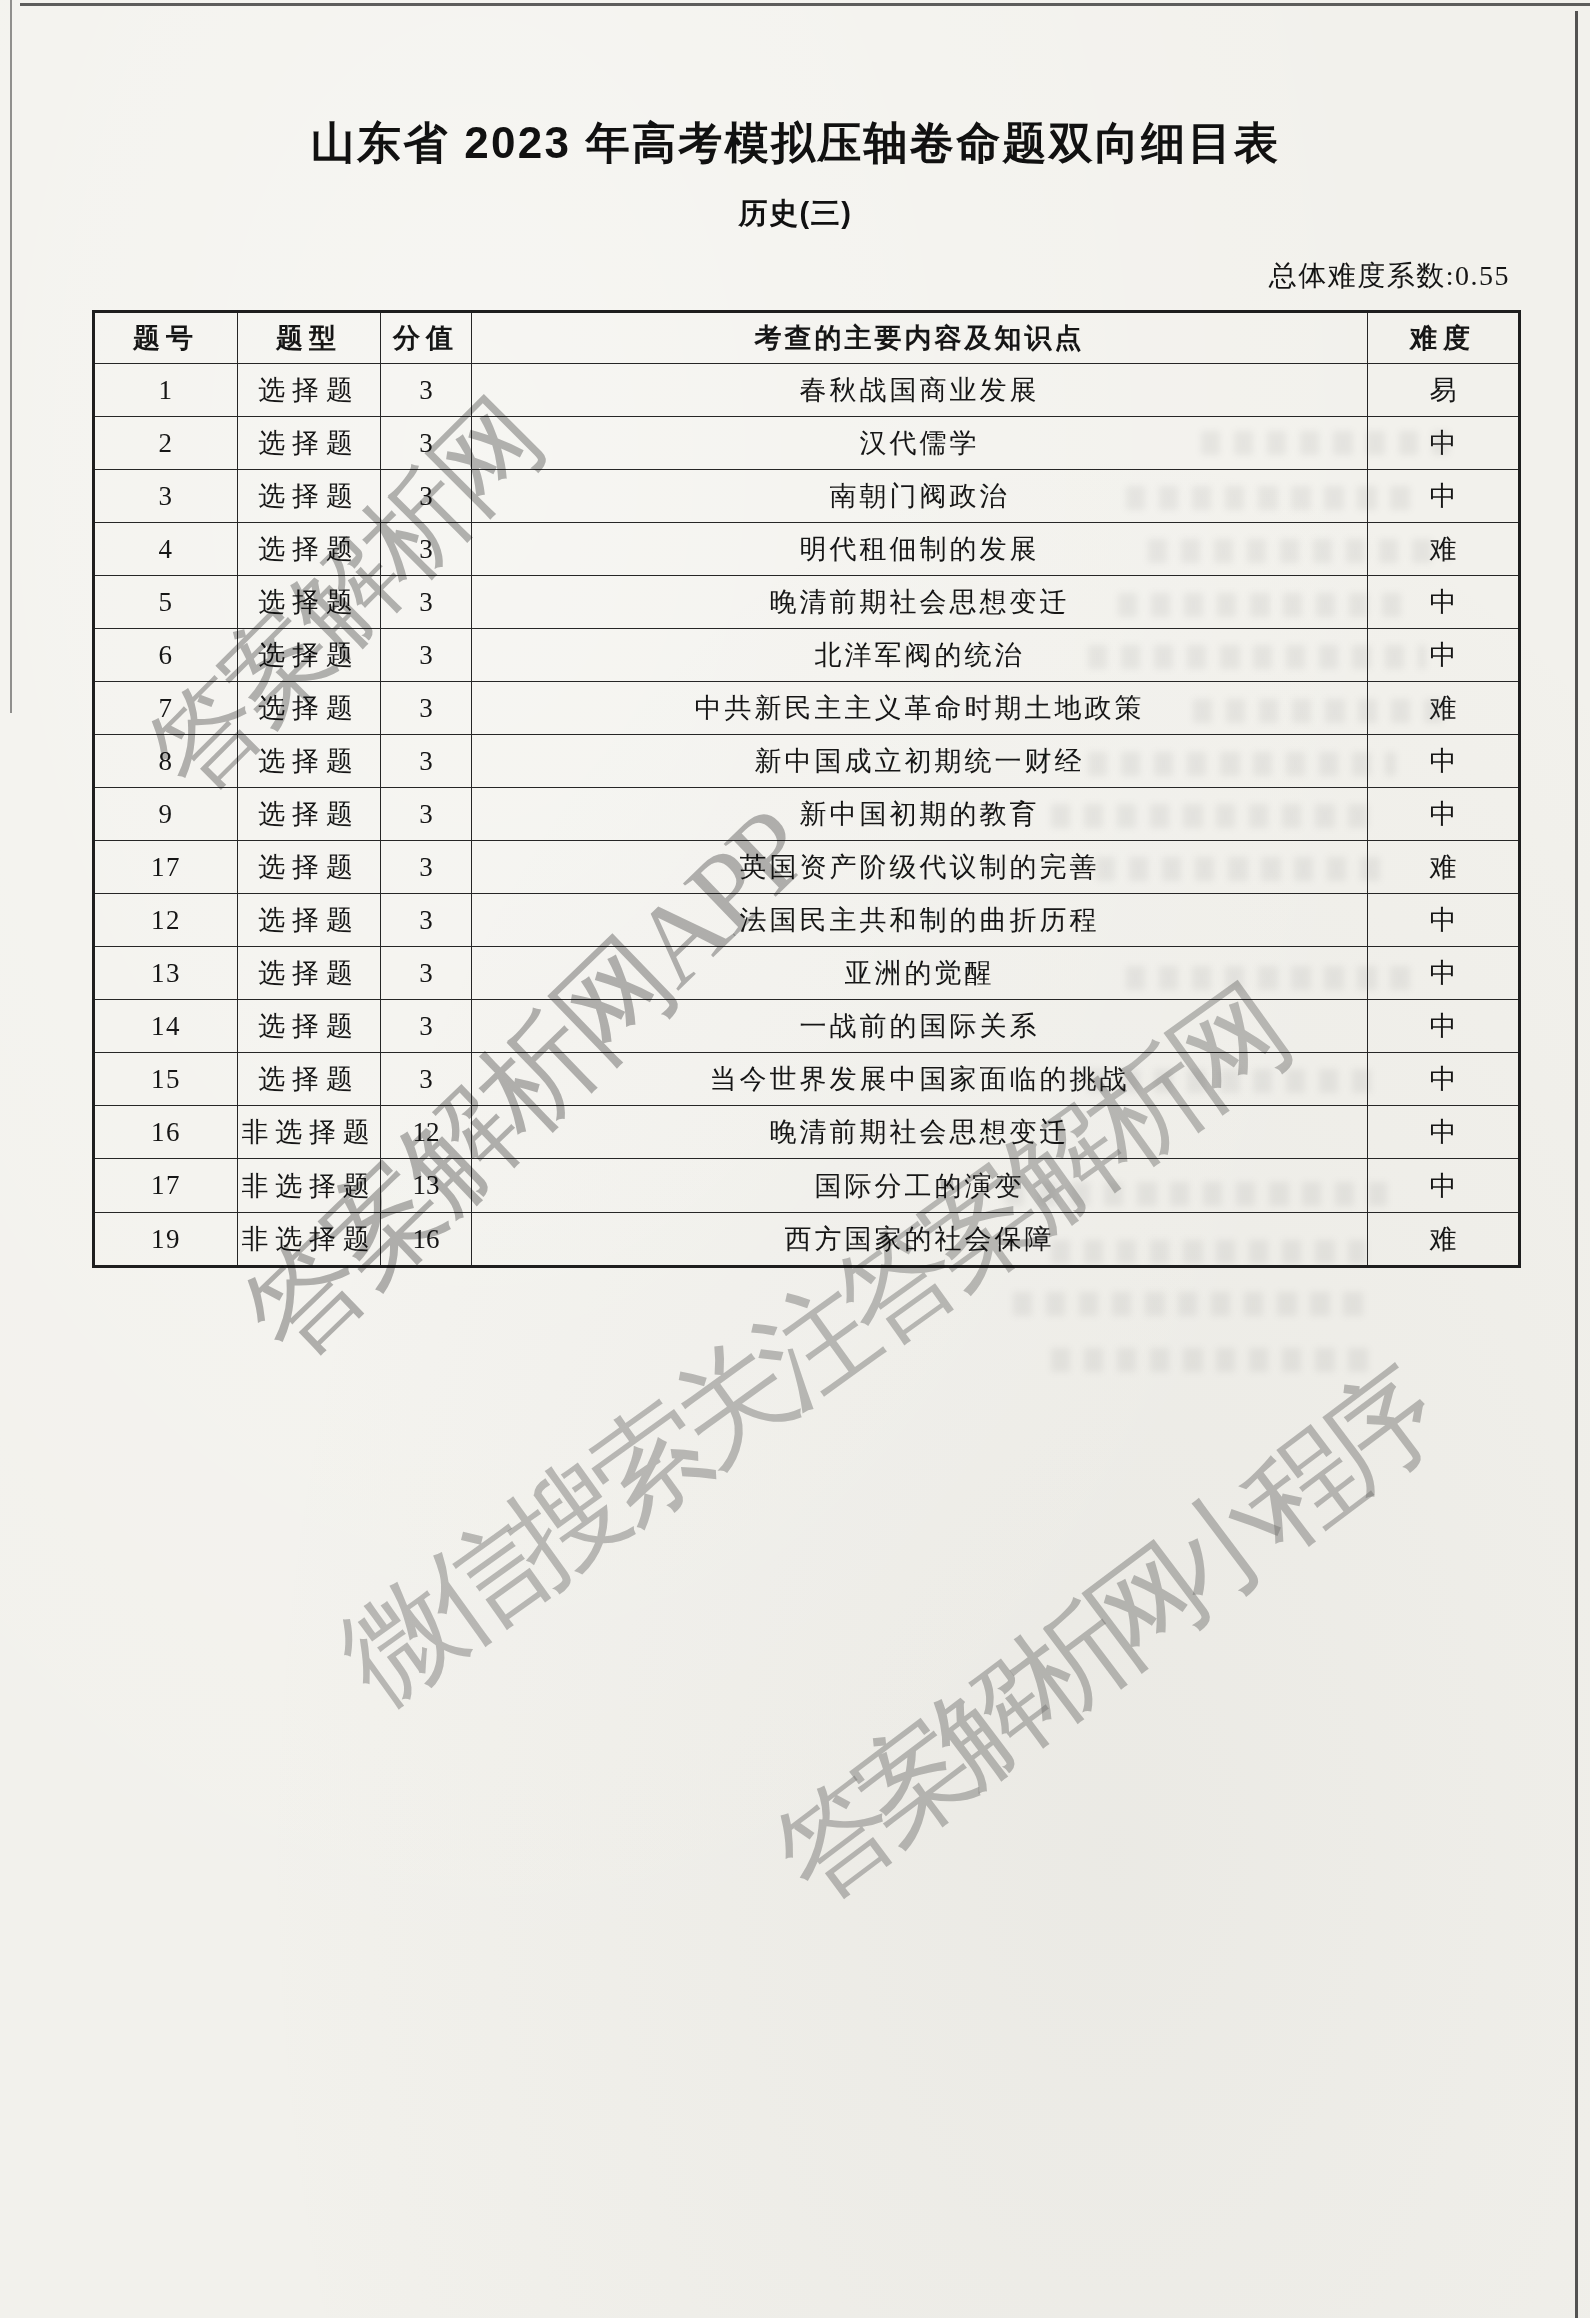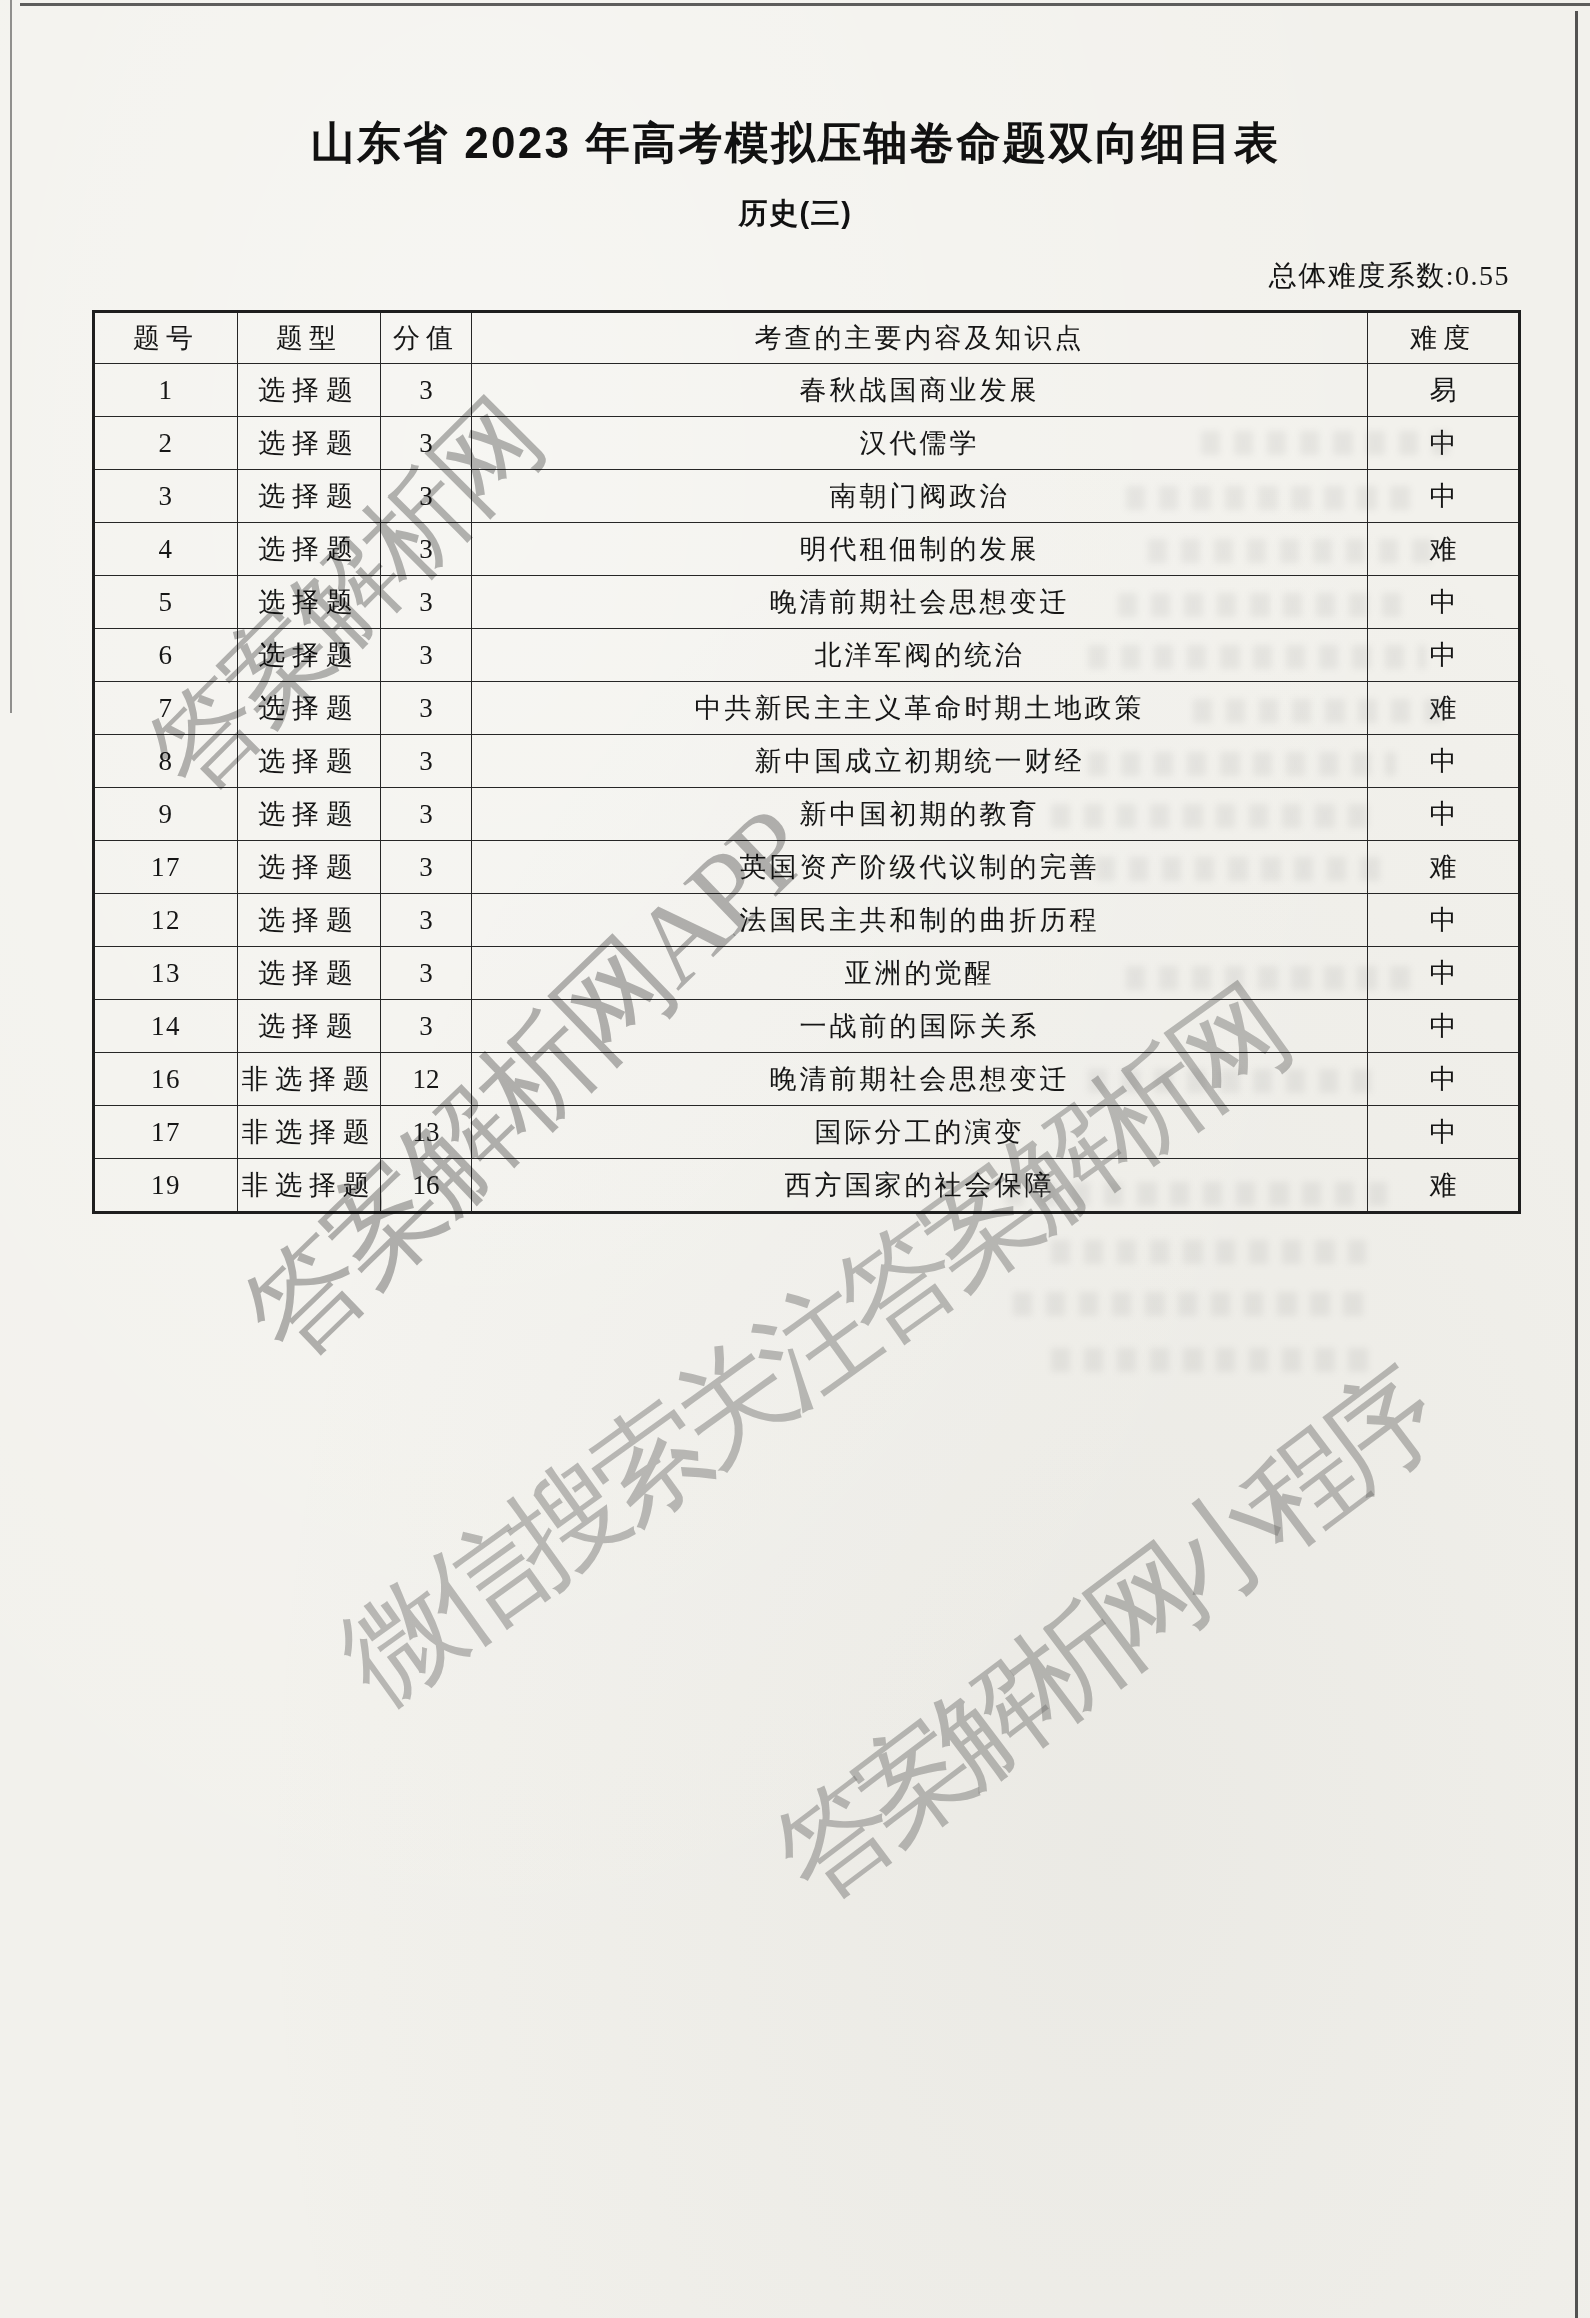--- a/index.html
+++ b/index.html
@@ -46,21 +46,21 @@
   table.spec th,table.spec td{
     border:1.5px solid #262626;
     font-size:27px;color:#161616;
     text-align:center;vertical-align:middle;
     padding:0;overflow:hidden;white-space:nowrap;
   }
   table.spec{border:3.8px solid #1e1e1e;}
   thead tr{height:52px;}
   tbody tr{height:53px;}
   tbody tr:nth-child(n+16){height:54px;}
-  thead th{border-bottom:6px double #1e1e1e;font-weight:normal;letter-spacing:6px;}
+  thead th{border-bottom:6px double #1e1e1e;font-weight:bold;letter-spacing:6px;}
   thead th.h-content{letter-spacing:3px;}
   td.col-no{font-size:25.5px;letter-spacing:1.5px;}
   td.col-type{letter-spacing:6.8px;}
   td.col-score{font-size:25.5px;}
   td.col-content{text-align:left;padding-left:24px;letter-spacing:3px;}
   td.col-difficulty{letter-spacing:0;}
 
   .wm{
     position:absolute;z-index:6;pointer-events:none;
     font-family:"Liberation Serif","DejaVu Serif",serif;
@@ -196,20 +196,27 @@
           <td class="col-difficulty">中</td>
         </tr>
         <tr>
           <td class="col-no">14</td>
           <td class="col-type">选择题</td>
           <td class="col-score">3</td>
           <td class="col-content">一战前的国际关系</td>
           <td class="col-difficulty">中</td>
         </tr>
         <tr>
+          <td class="col-no">15</td>
+          <td class="col-type">选择题</td>
+          <td class="col-score">3</td>
+          <td class="col-content">当今世界发展中国家面临的挑战</td>
+          <td class="col-difficulty">中</td>
+        </tr>
+        <tr>
           <td class="col-no">16</td>
           <td class="col-type">非选择题</td>
           <td class="col-score">12</td>
           <td class="col-content">晚清前期社会思想变迁</td>
           <td class="col-difficulty">中</td>
         </tr>
         <tr>
           <td class="col-no">17</td>
           <td class="col-type">非选择题</td>
           <td class="col-score">13</td>

